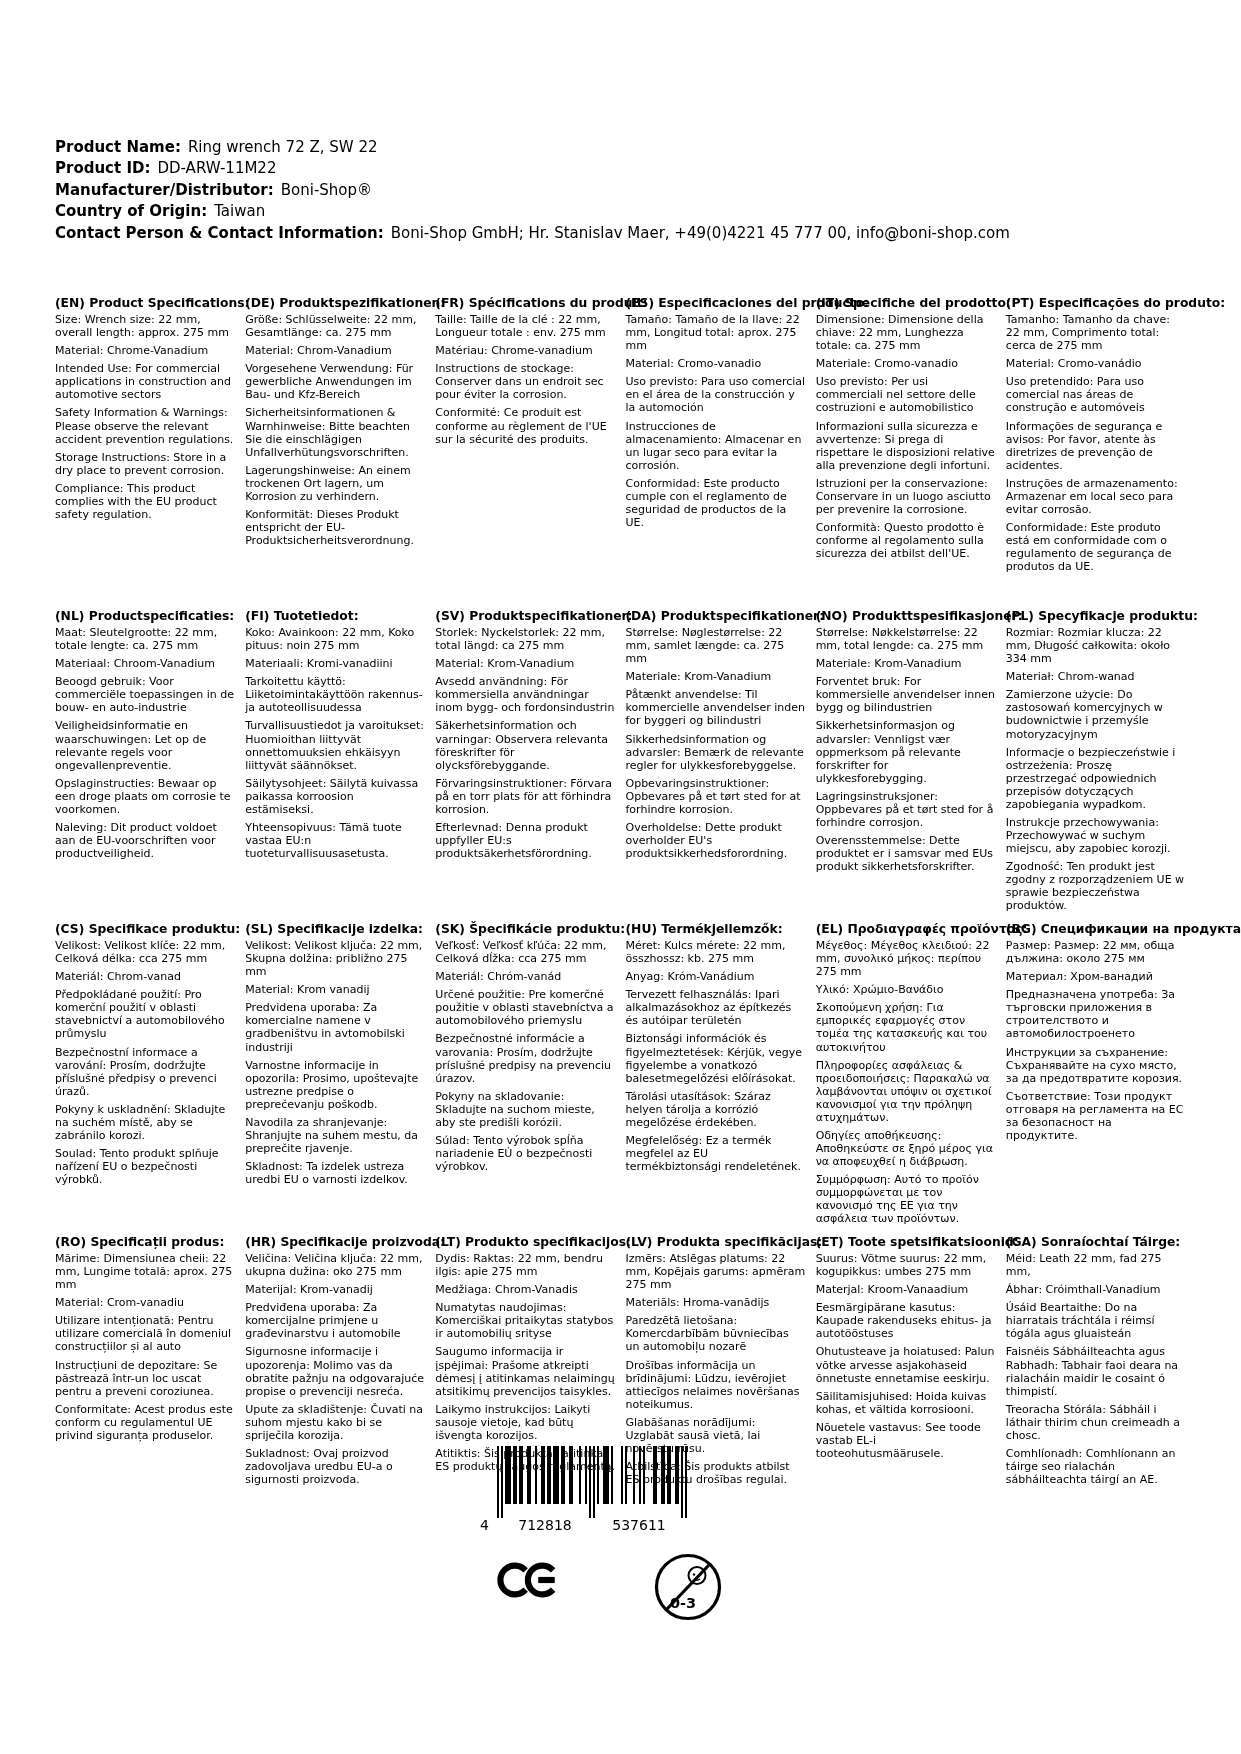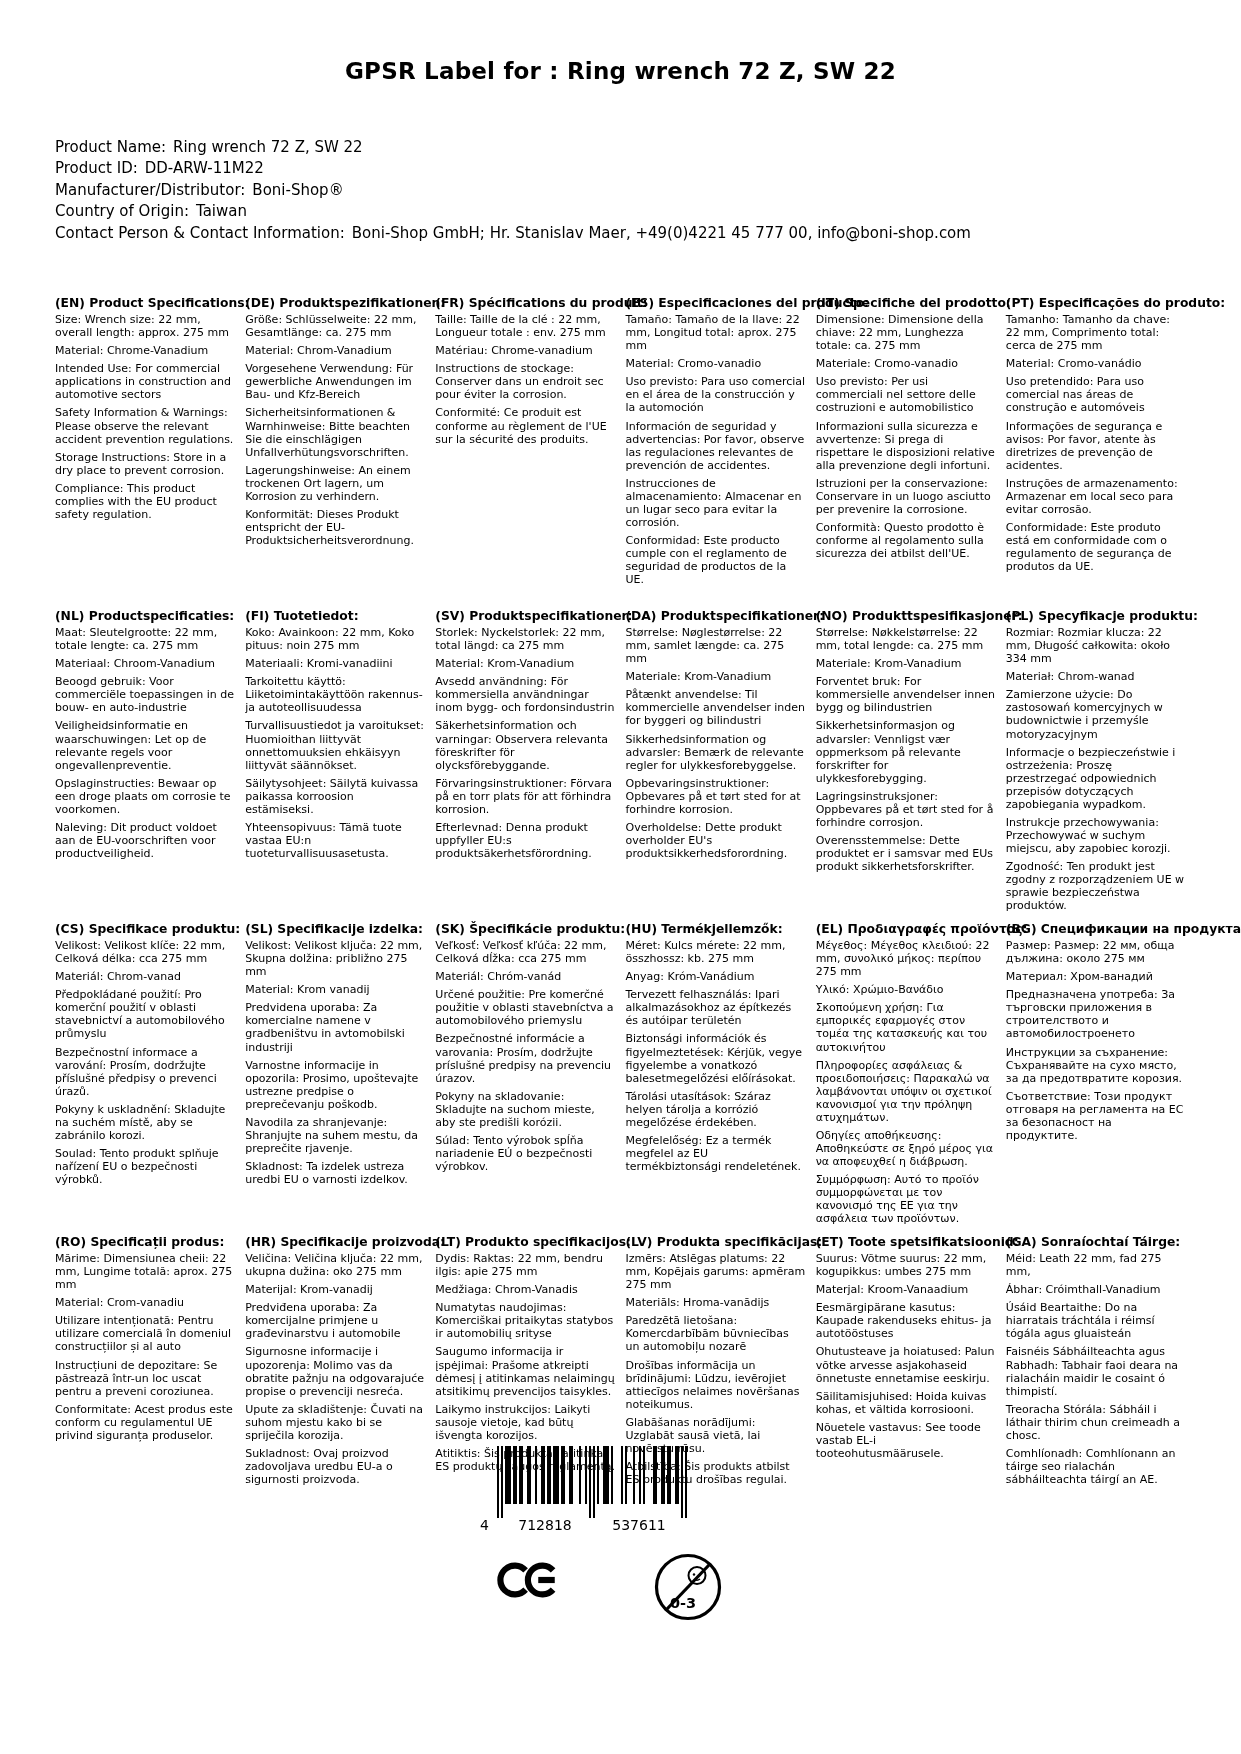--- a/index.html
+++ b/index.html
@@ -2,39 +2,38 @@
 <html><head>
 <meta charset="utf-8">
 <style>
   html,body{margin:0;padding:0;background:#fff;}
   .page{position:relative;width:1241px;height:1754px;background:#ffffff;color:#000;
         font-family:"DejaVu Sans", sans-serif;overflow:hidden;}
   .title{position:absolute;top:58px;left:0;width:100%;text-align:center;
          font-size:23px;font-weight:bold;margin:0;letter-spacing:0.2px;}
   .info{position:absolute;top:137px;left:55px;right:40px;font-size:15px;}
   .info-row{line-height:21.4px;white-space:nowrap;}
-  .info-label{font-weight:normal;margin-right:7px;}
+  .info-label{font-weight:bold;margin-right:7px;}
   .grid{position:absolute;top:296px;left:55px;width:1131px;
         display:grid;grid-template-columns:repeat(6,1fr);column-gap:10px;grid-auto-rows:313px;}
   .cell{width:180px;}
   .cell h3{font-size:12.3px;font-weight:bold;margin:0 0 3px 0;white-space:nowrap;overflow:visible;}
   .cell p{font-size:11px;line-height:1.19;margin:0 0 5px 0;}
   .codes{position:absolute;top:1446px;left:455px;width:300px;}
   .barcode-svg{display:block;margin-left:20px;}
   .marks{position:relative;height:74px;margin-top:18px;}
   .ce-svg{position:absolute;left:42px;top:2px;}
   .age-svg{position:absolute;left:198px;top:0;}
   svg .stroke{fill:none;stroke:#000;}
 </style>
 </head>
 <body>
 
 <div class="page">
 
-  <h1 class="title">GPSR Label for : Ring wrench 72 Z, SW 22</h1>
 
   <div class="info">
       <div class="info-row"><span class="info-label">Product Name:</span><span class="info-value">Ring wrench 72 Z, SW 22</span></div>
       <div class="info-row"><span class="info-label">Product ID:</span><span class="info-value">DD-ARW-11M22</span></div>
       <div class="info-row"><span class="info-label">Manufacturer/Distributor:</span><span class="info-value">Boni-Shop®</span></div>
       <div class="info-row"><span class="info-label">Country of Origin:</span><span class="info-value">Taiwan</span></div>
       <div class="info-row"><span class="info-label">Contact Person &amp; Contact Information:</span><span class="info-value">Boni-Shop GmbH; Hr. Stanislav Maer, +49(0)4221 45 777 00, info@boni-shop.com</span></div>
     </div>
 
   <div class="grid">
@@ -61,21 +60,20 @@
         <p>Taille: Taille de la clé : 22 mm, Longueur totale : env. 275 mm</p>
         <p>Matériau: Chrome-vanadium</p>
         <p>Instructions de stockage: Conserver dans un endroit sec pour éviter la corrosion.</p>
         <p>Conformité: Ce produit est conforme au règlement de l'UE sur la sécurité des produits.</p>
       </div>
       <div class="cell">
         <h3>(ES) Especificaciones del producto:</h3>
         <p>Tamaño: Tamaño de la llave: 22 mm, Longitud total: aprox. 275 mm</p>
         <p>Material: Cromo-vanadio</p>
         <p>Uso previsto: Para uso comercial en el área de la construcción y la automoción</p>
-        <p>Información de seguridad y advertencias: Por favor, observe las regulaciones relevantes de prevención de accidentes.</p>
         <p>Instrucciones de almacenamiento: Almacenar en un lugar seco para evitar la corrosión.</p>
         <p>Conformidad: Este producto cumple con el reglamento de seguridad de productos de la UE.</p>
       </div>
       <div class="cell">
         <h3>(IT) Specifiche del prodotto:</h3>
         <p>Dimensione: Dimensione della chiave: 22 mm, Lunghezza totale: ca. 275 mm</p>
         <p>Materiale: Cromo-vanadio</p>
         <p>Uso previsto: Per usi commerciali nel settore delle costruzioni e automobilistico</p>
         <p>Informazioni sulla sicurezza e avvertenze: Si prega di rispettare le disposizioni relative alla prevenzione degli infortuni.</p>
         <p>Istruzioni per la conservazione: Conservare in un luogo asciutto per prevenire la corrosione.</p>

